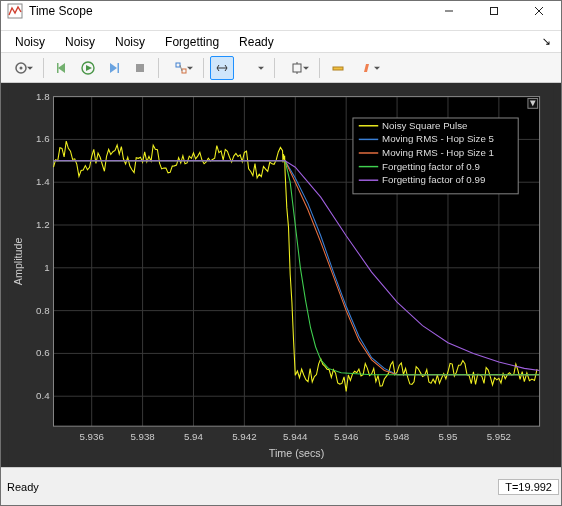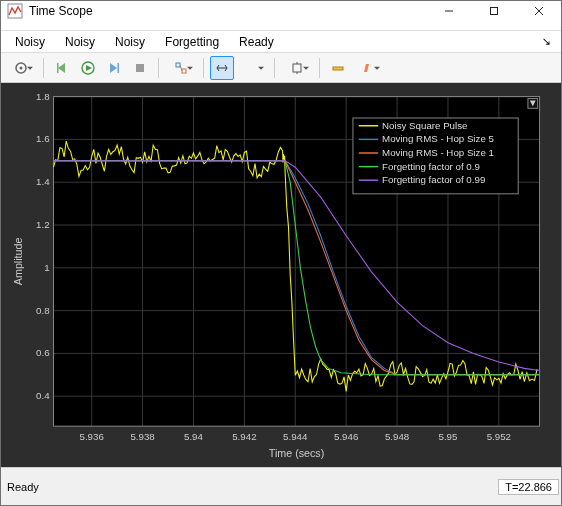--- a/index.html
+++ b/index.html
@@ -194,16 +194,16 @@
         <text x="384" y="75" fill="#ddd" font-size="10">Moving RMS - Hop Size 1</text>
         <line x1="360" y1="86" x2="380" y2="86" stroke="#40d050" stroke-width="1.5"></line>
         <text x="384" y="89" fill="#ddd" font-size="10">Forgetting factor of 0.9</text>
         <line x1="360" y1="100" x2="380" y2="100" stroke="#a060e0" stroke-width="1.5"></line>
         <text x="384" y="103" fill="#ddd" font-size="10">Forgetting factor of 0.99</text>
       </svg>
   </div>
 
   <div class="status">
     <span class="st-left">Ready</span>
-    <span class="st-time">T=22.866</span>
+    <span class="st-time">T=19.992</span>
   </div>
 
 </div>
 
 </body></html>

